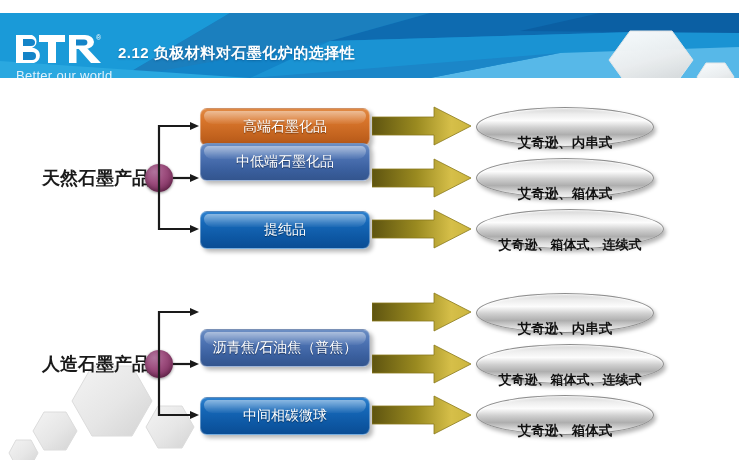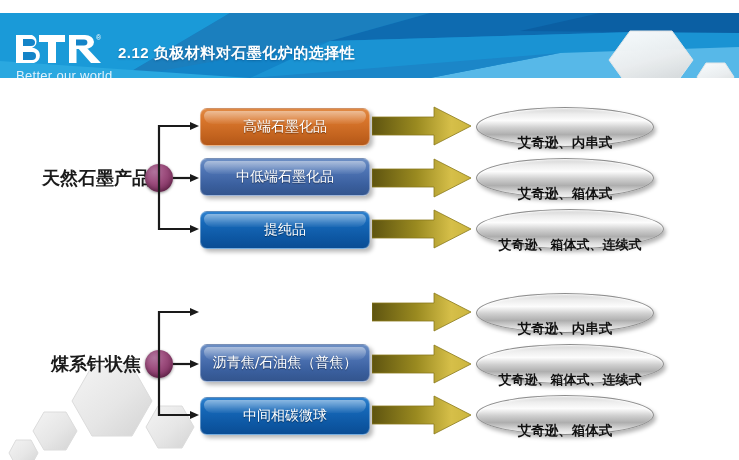--- a/index.html
+++ b/index.html
@@ -45,21 +45,21 @@
     font-family:"DejaVu Sans","Liberation Sans",sans-serif;
     box-shadow:3px 3px 4px rgba(0,0,0,.28);
     border:1px solid rgba(255,255,255,.35);
     text-shadow:0 1px 1px rgba(0,0,0,.45);}
   .box .bx-txt{position:relative;z-index:2;}
   .box:before{content:"";position:absolute;left:3px;right:3px;top:2px;height:13px;border-radius:6px 6px 10px 10px;
     background:linear-gradient(180deg,rgba(255,255,255,.45),rgba(255,255,255,.04));z-index:1;}
   .box-orange{background:linear-gradient(180deg,#e08a45 0%,#d9762c 30%,#c4641f 72%,#b45718 100%);}
   .box-blue1{background:linear-gradient(180deg,#6d8fc4 0%,#4e74b4 32%,#3a5f9e 72%,#33558e 100%);}
   .box-blue2{background:linear-gradient(180deg,#2f82cf 0%,#1668b8 30%,#0d57a3 72%,#0a4d94 100%);}
-  .box.r1{top:12px;} .box.r2{top:62px;align-items:center;} .box.r3{top:115px;}
+  .box.r1{top:12px;} .box.r2{top:47px;align-items:center;} .box.r3{top:115px;}
   .box.overflow .bx-txt{font-size:14px;}
 
   .arrow{position:absolute;left:372px;width:100px;height:44px;}
   .arrow.r1{top:8px;} .arrow.r2{top:60px;} .arrow.r3{top:111px;}
 
   .oval{position:absolute;left:476px;width:176px;height:38px;border-radius:50%/50%;
     display:flex;align-items:center;justify-content:center;
     font-size:13.5px;color:#111;white-space:nowrap;
     font-family:"DejaVu Sans","Liberation Sans",sans-serif;font-weight:bold;
     border:1px solid #8d8d8d;
@@ -198,21 +198,21 @@
     </div>
     <div class="oval r2">
       <span class="ov-txt">艾奇逊、箱体式</span>
     </div>
     <div class="oval r3 wide">
       <span class="ov-txt">艾奇逊、箱体式、连续式</span>
     </div>
   </div>
 
   <div class="group g2">
-    <div class="grp-label">煤系针状焦</div>
+    <div class="grp-label">人造石墨产品</div>
     <div class="node"></div>
 
     <svg class="conn" width="739" height="175" viewBox="0 0 739 175">
       <g stroke="#1a1a1a" stroke-width="2.2" fill="none">
         <path d="M159,82 L159,30 L190,30"></path>
         <path d="M173,82 L190,82"></path>
         <path d="M159,82 L159,133 L190,133"></path>
       </g>
       <polygon points="190,26 199,30 190,34" fill="#1a1a1a"></polygon>
       <polygon points="190,78 199,82 190,86" fill="#1a1a1a"></polygon>

